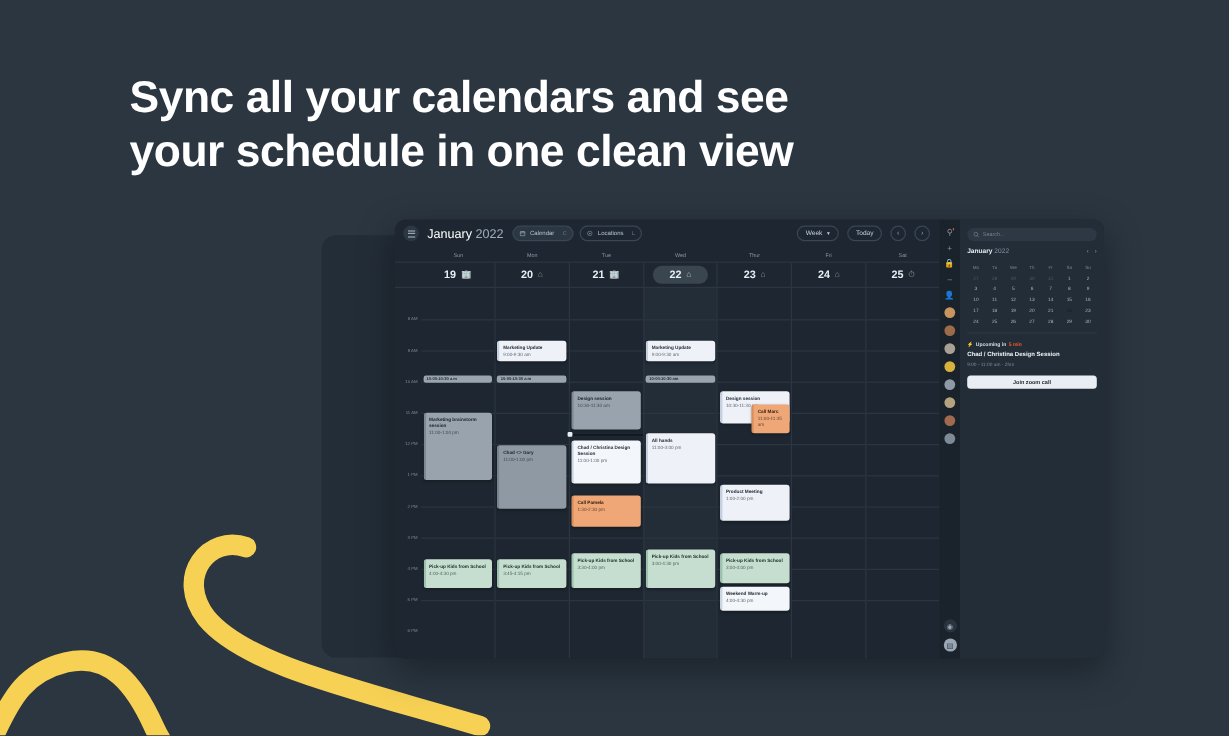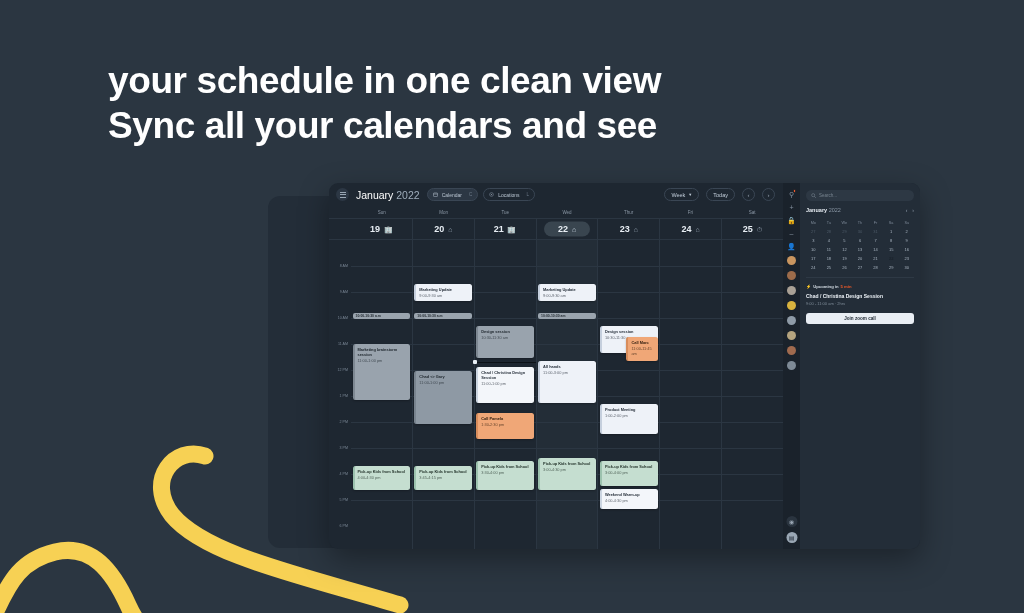--- a/index.html
+++ b/index.html
@@ -222,22 +222,22 @@
   .joinbtn {
     margin-top: 7px; height: 11px; border-radius: 3px; background: #e9eef4;
     color: #1d2732; font-size: 4.6px; font-weight: bold;
     display: flex; align-items: center; justify-content: center;
   }
 </style>
 </head>
 <body>
 
 <div class="headline">
+  <div>Sync all your calendars and see</div>
   <div>your schedule in one clean view</div>
-  <div>Sync all your calendars and see</div>
 </div>
 
 <svg class="squiggle" viewBox="0 0 420 333" fill="none">
   <path d="M400 325 C 300 295, 205 275, 172 235 C 145 200, 175 165, 205 176" stroke="#f7d154" stroke-width="17" stroke-linecap="round"></path>
   <path d="M-5 333 C 10 300, 22 280, 55 272 C 92 263, 113 292, 128 325 C 142 356, 165 372, 190 360" stroke="#f7d154" stroke-width="17" stroke-linecap="round"></path>
 </svg>
 
 <div class="plate"></div>
 
 <div class="device">

